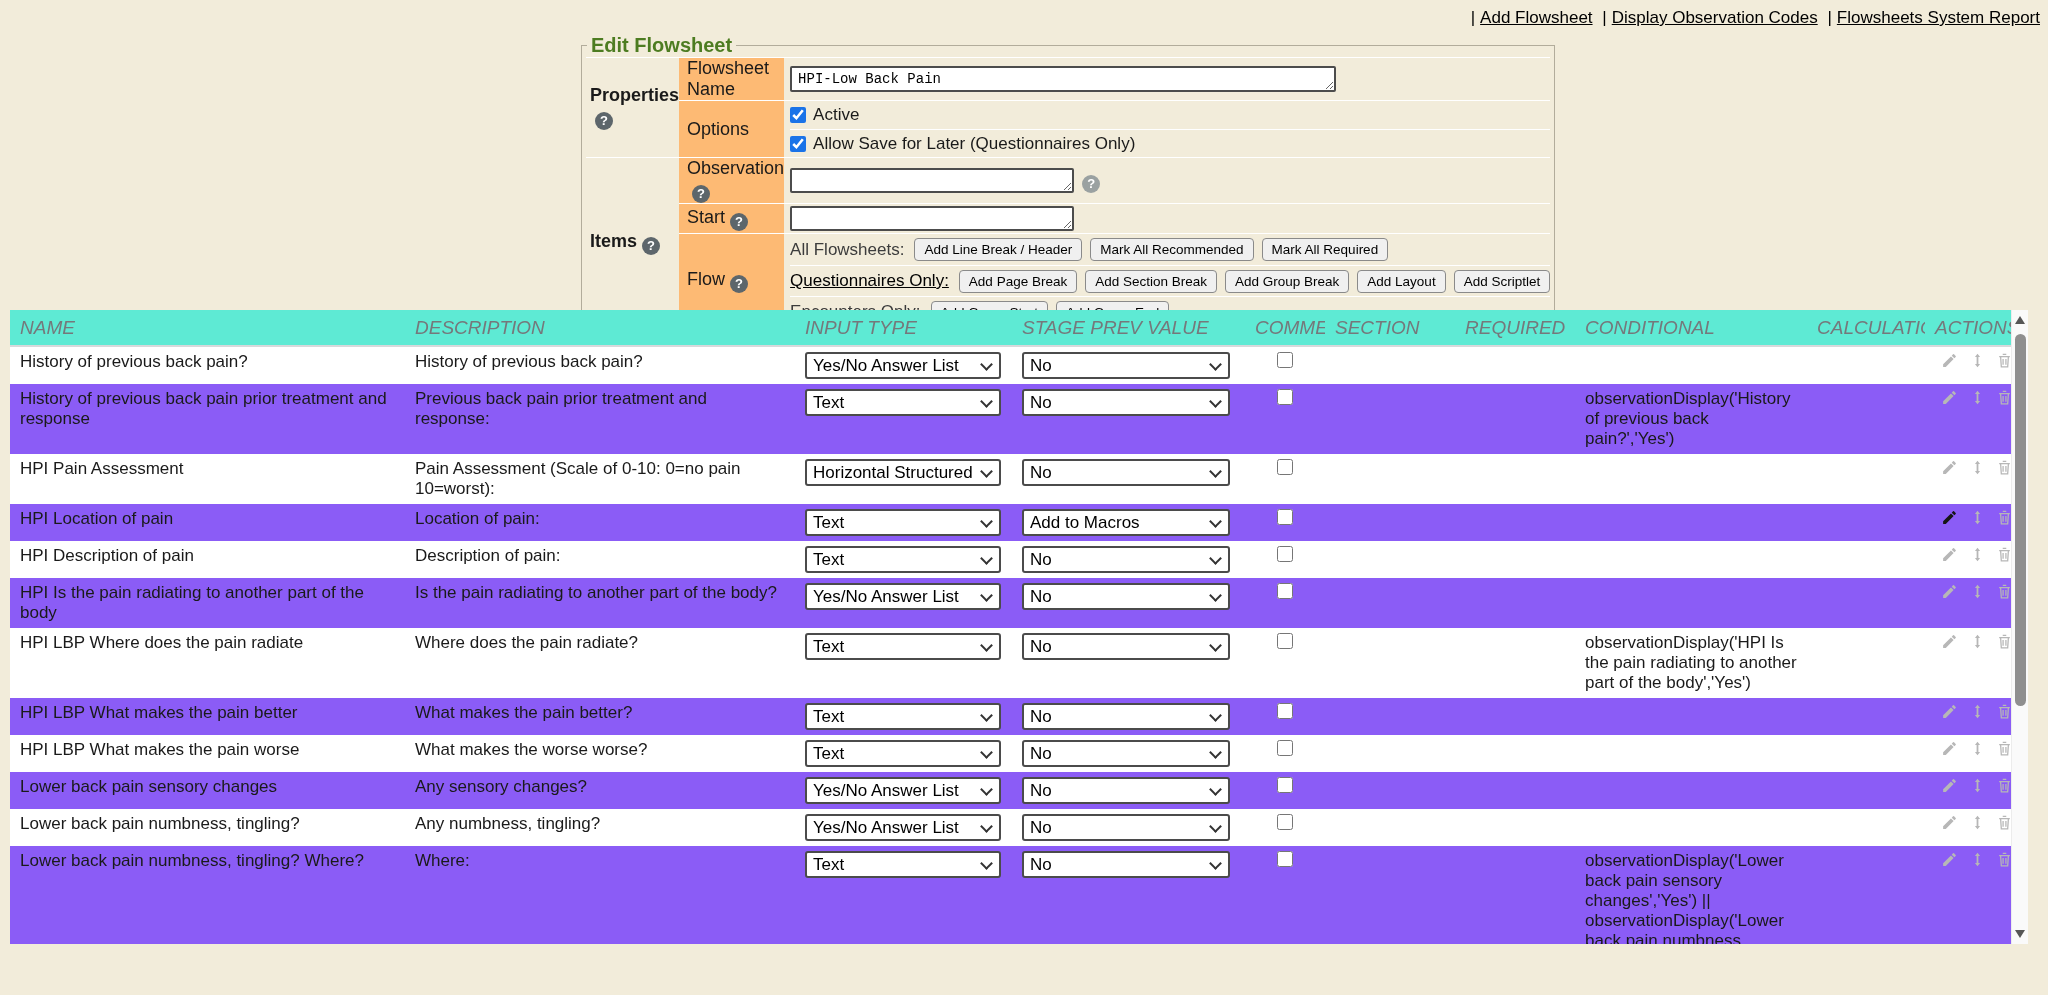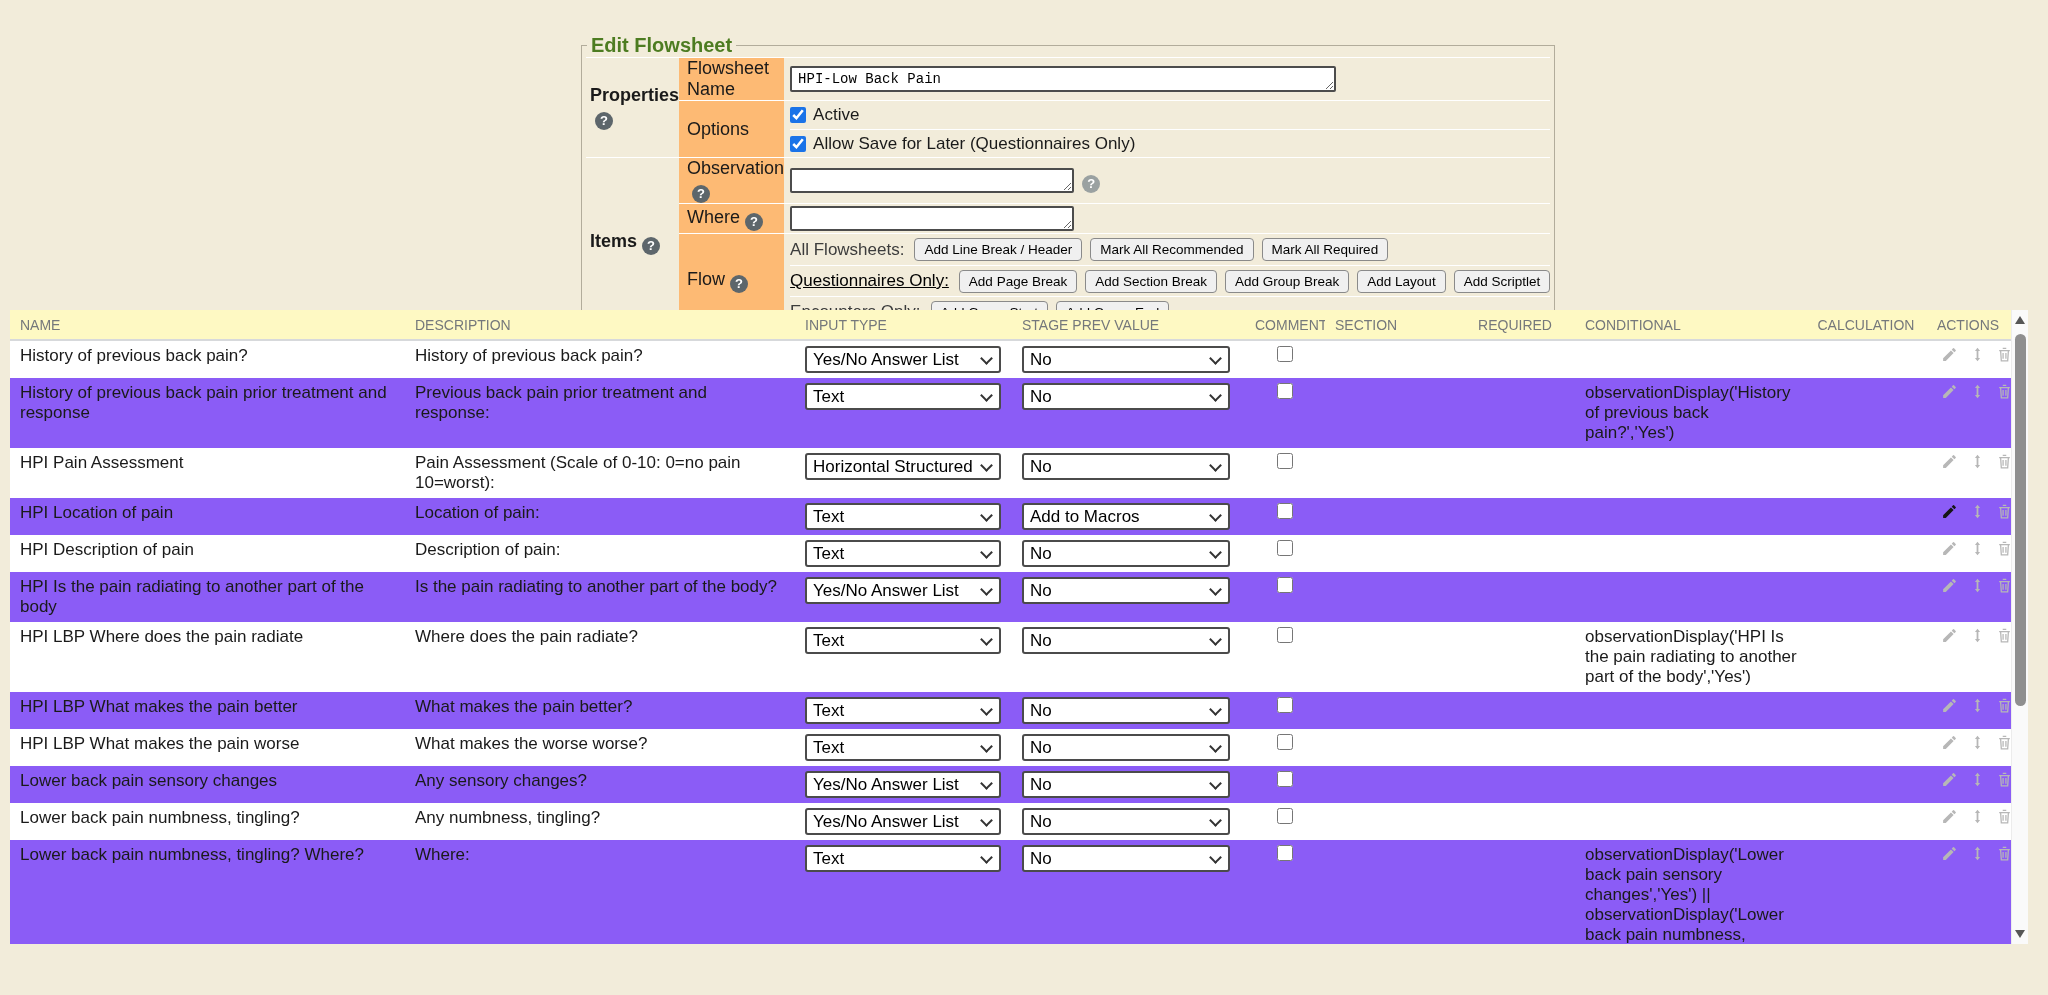--- a/index.html
+++ b/index.html
@@ -61,23 +61,23 @@
     padding:3px 9px; white-space:nowrap; cursor:pointer;
   }
 
   
   .table-viewport {
     position:absolute; left:10px; top:310px; width:2018px; height:634px;
     background:#fff; overflow:hidden;
   }
   table.items { width:2001px; border-collapse:collapse; table-layout:fixed; }
   table.items th {
-    background:#fef9c3; color:#75787b; font-size:14px; font-weight:normal;
+    background:#5eead4; color:#75787b; font-size:19px; font-weight:normal;
     text-align:left; padding:7px 10px 6px 10px; border-bottom:2px solid #d7d9db;
-    white-space:nowrap; overflow:hidden;
+    white-space:nowrap; overflow:hidden;font-style:italic;
   }
   table.items th.center, table.items td.center { text-align:center; }
   table.items td { vertical-align:top; padding:5px 10px; font-size:17px; line-height:20px; }
   tr.row-white { background:#ffffff; }
   tr.row-gray  { background:#8b5cf6; }
   .c-name  { width:395px; }
   .c-desc  { width:390px; }
   .c-input { width:217px; }
   .c-stage { width:233px; }
   .c-comments { width:80px; }
@@ -126,20 +126,25 @@
     font-family:"Liberation Sans", sans-serif; font-size:17px; color:#000;
     background:#efefef; border:1px solid #8f8f8f; border-radius:4px;
     padding:3px 13px; margin:0 4px; cursor:pointer;
   }
 </style>
 </head>
 <body>
 
 <div class="page">
 
+  <div class="topnav">
+    <span class="sep">|</span><a>Add Flowsheet</a>
+    <span class="sep">|</span><a>Display Observation Codes</a>
+    <span class="sep">|</span><a>Flowsheets System Report</a>
+  </div>
 
   <fieldset class="edit-form">
     <legend>Edit Flowsheet</legend>
     <table class="form-table">
       <tbody>
           <tr class="r-name">
         <td class="col-group" rowspan="2">
           <span>Properties</span><span class="help-icon">?</span>
         </td>
         <td class="col-label">Flowsheet Name</td>
@@ -163,21 +168,21 @@
       <tr class="r-obs">
         <td class="col-group group-divider" rowspan="3">
           <span>Items</span><span class="help-icon">?</span>
         </td>
         <td class="col-label"><span>Observation</span><span class="help-icon">?</span></td>
         <td class="col-content">
           <textarea class="box small-box" style=""></textarea><span class="help-icon light">?</span>
         </td>
       </tr>
       <tr class="r-order">
-        <td class="col-label"><span>Where</span><span class="help-icon">?</span></td>
+        <td class="col-label"><span>Start</span><span class="help-icon">?</span></td>
         <td class="col-content">
           <textarea class="box small-box" style=""></textarea>
         </td>
       </tr>
       <tr class="r-flow">
         <td class="col-label"><span>Flow</span><span class="help-icon">?</span></td>
         <td class="col-content">
           <div class="flow-line">
             <span class="lbl">All Flowsheets:</span>
             <button class="small-btn">Add Line Break / Header</button>

